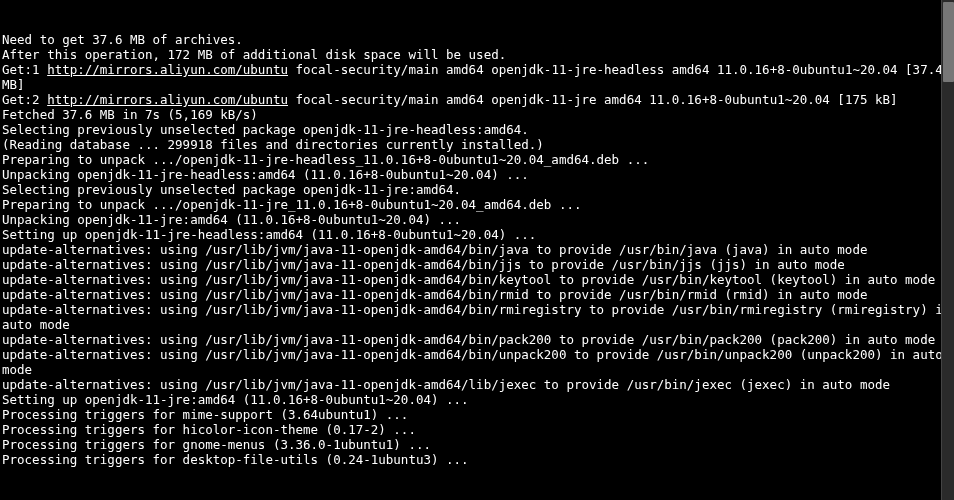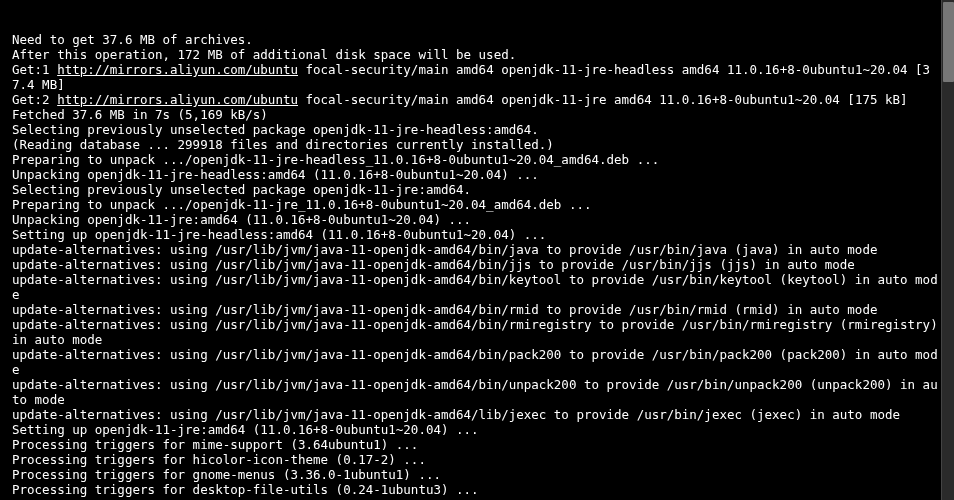--- a/index.html
+++ b/index.html
@@ -10,21 +10,21 @@
     color: #fff;
     font-family: "DejaVu Sans Mono", "Liberation Mono", Consolas, monospace;
     font-size: 12.5px;
     line-height: 15px;
     overflow: hidden;
   }
   .terminal {
     position: relative;
     width: 100%;
     height: 100%;
-    padding: 2px 12px;
+    padding: 2px 2px;
     white-space: pre-wrap;
     word-break: break-all;
   }
   .line { display: block; }
   .url { text-decoration: underline; }
   .scrollbar {
     position: absolute;
     top: 0;
     right: 0;
     width: 13px;

